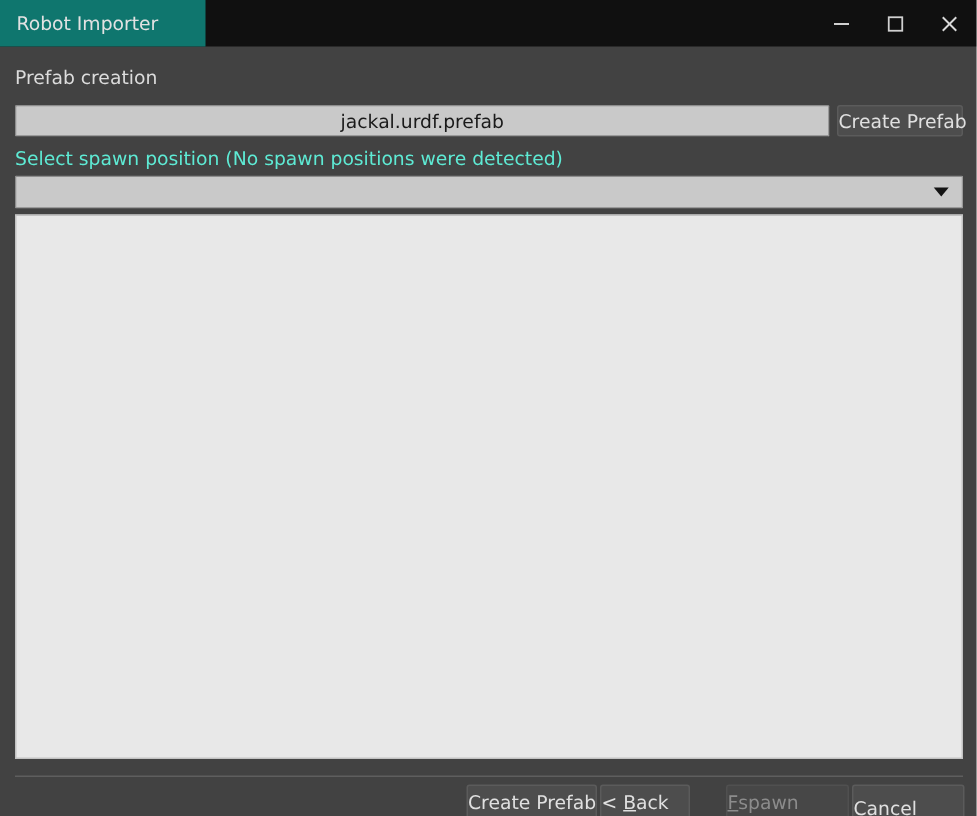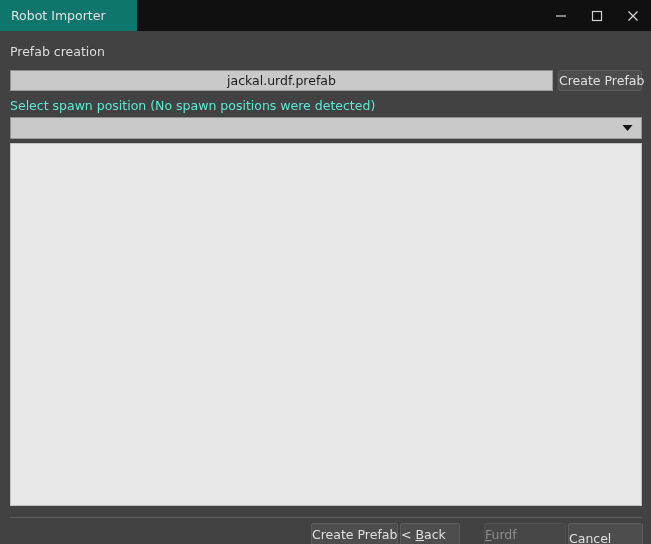--- a/index.html
+++ b/index.html
@@ -257,20 +257,20 @@
   <div class="separator"></div>
 
   <div class="footer">
     <div class="btn btn-create-bottom">
       <span>Create Prefab</span>
     </div>
     <div class="btn btn-back">
       <span><span>&lt; </span><span class="ul">B</span><span>ack</span></span>
     </div>
     <div class="btn btn-finish disabled">
-      <span><span class="ul">F</span><span>urdf</span></span>
+      <span><span class="ul">F</span><span>spawn</span></span>
     </div>
     <div class="btn btn-cancel">
       <span>Cancel</span>
     </div>
   </div>
 
 </div>
 
 </body></html>

